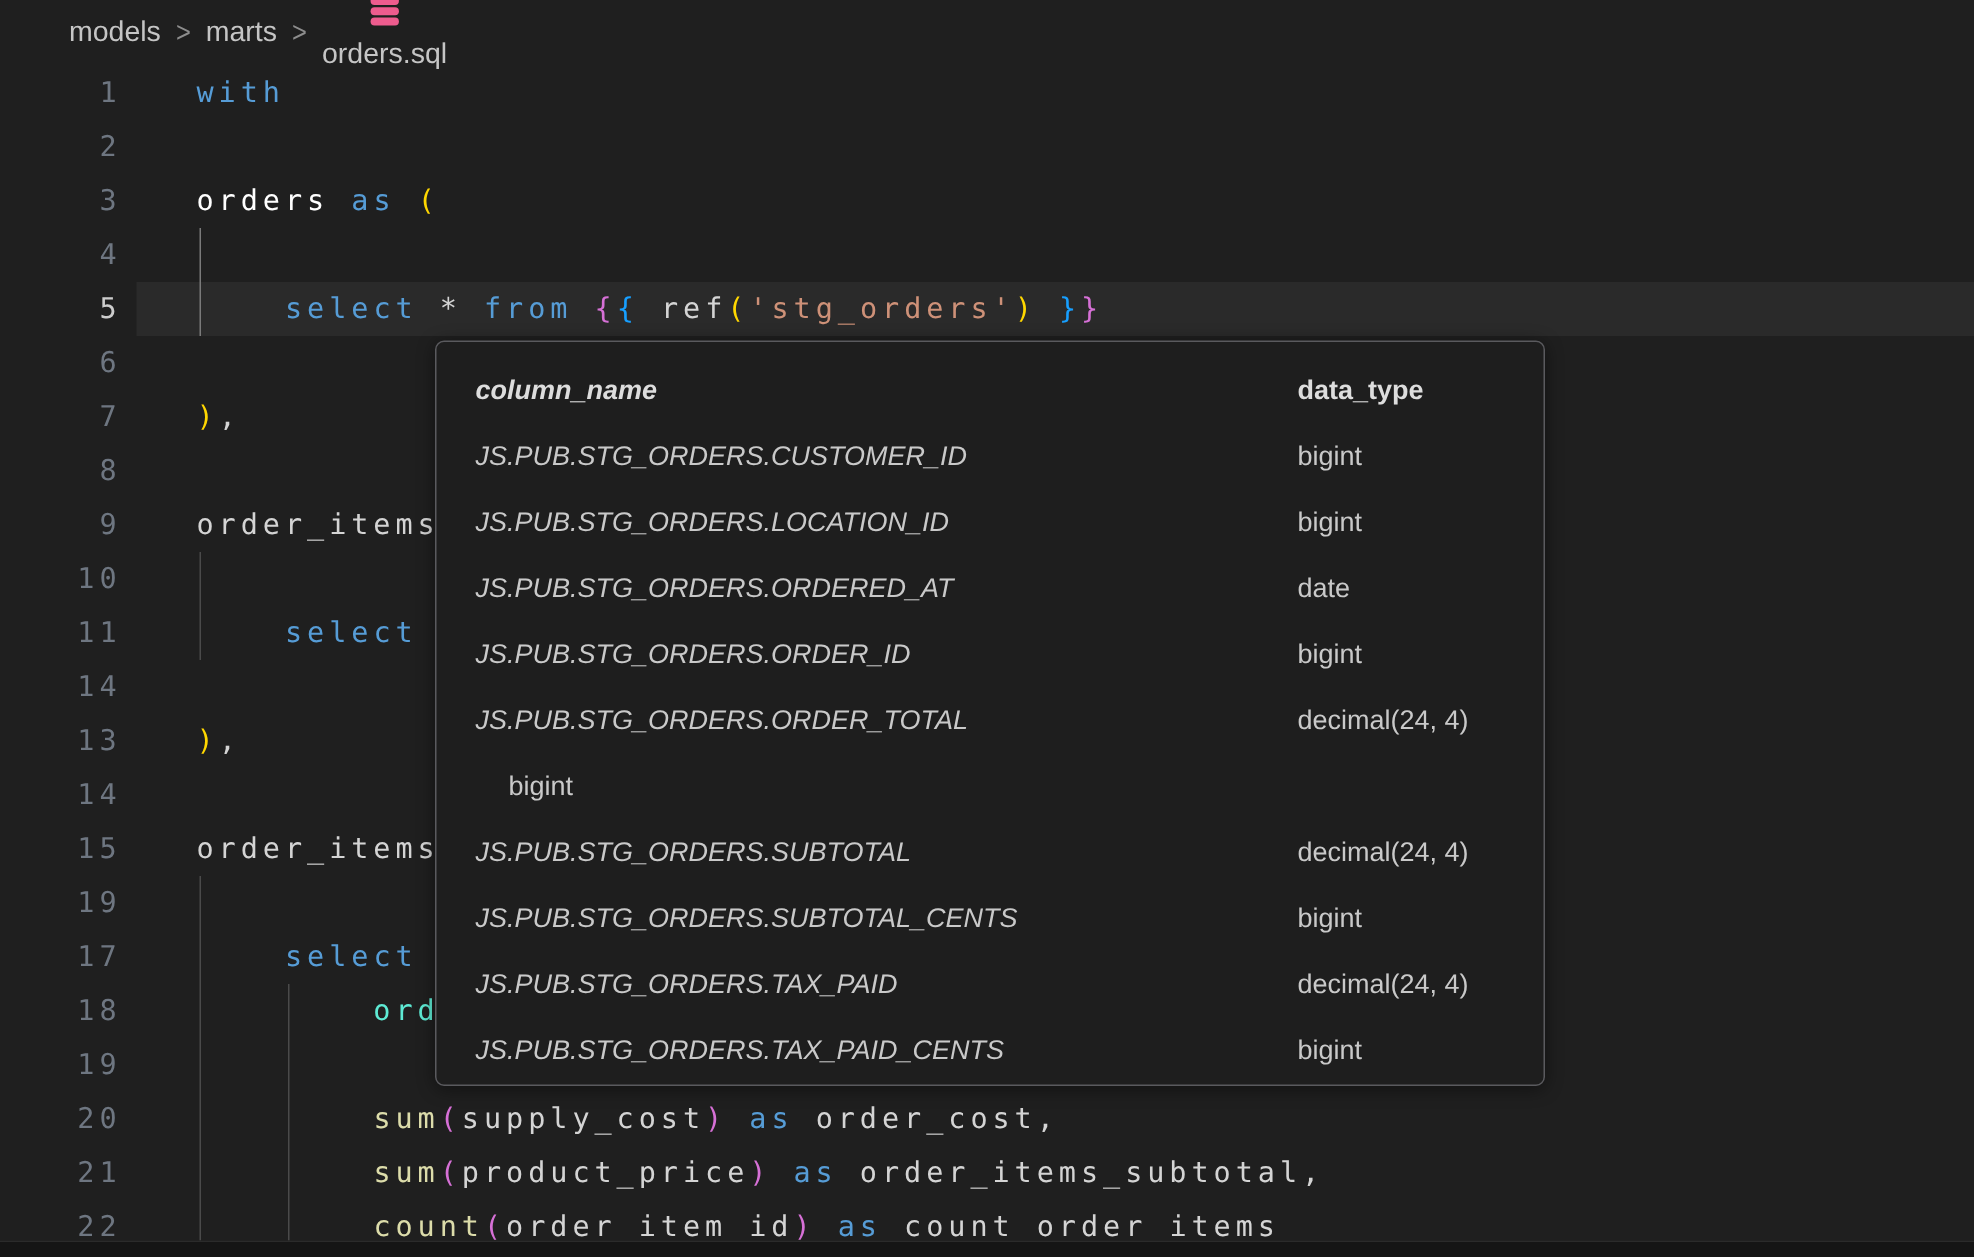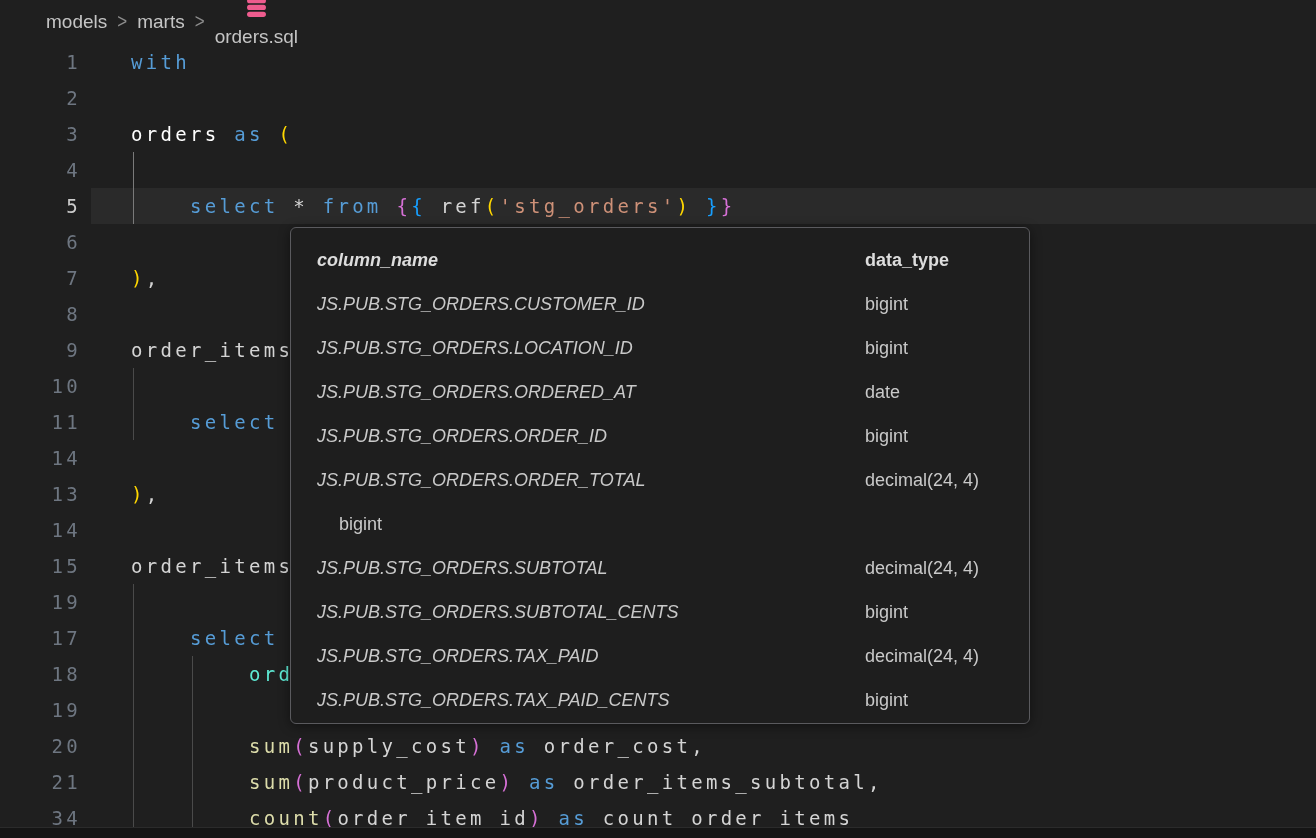--- a/index.html
+++ b/index.html
@@ -186,21 +186,21 @@
           <span class="guide" style="left: 192px; background: rgb(74, 74, 74);"></span>
           <span class="code"><span style="color: rgb(212, 212, 212);">        </span><span style="color: rgb(220, 220, 170);">sum</span><span style="color: rgb(214, 112, 214);">(</span><span style="color: rgb(212, 212, 212);">supply_cost</span><span style="color: rgb(214, 112, 214);">)</span><span style="color: rgb(212, 212, 212);"> </span><span style="color: rgb(86, 156, 214);">as</span><span style="color: rgb(212, 212, 212);"> </span><span style="color: rgb(212, 212, 212);">order_cost</span><span style="color: rgb(212, 212, 212);">,</span></span>
         </div>
         <div class="line">
           <span class="num">21</span>
           <span class="guide" style="left: 133px; background: rgb(74, 74, 74);"></span>
           <span class="guide" style="left: 192px; background: rgb(74, 74, 74);"></span>
           <span class="code"><span style="color: rgb(212, 212, 212);">        </span><span style="color: rgb(220, 220, 170);">sum</span><span style="color: rgb(214, 112, 214);">(</span><span style="color: rgb(212, 212, 212);">product_price</span><span style="color: rgb(214, 112, 214);">)</span><span style="color: rgb(212, 212, 212);"> </span><span style="color: rgb(86, 156, 214);">as</span><span style="color: rgb(212, 212, 212);"> </span><span style="color: rgb(212, 212, 212);">order_items_subtotal</span><span style="color: rgb(212, 212, 212);">,</span></span>
         </div>
         <div class="line">
-          <span class="num">34</span>
+          <span class="num">22</span>
           <span class="guide" style="left: 133px; background: rgb(74, 74, 74);"></span>
           <span class="guide" style="left: 192px; background: rgb(74, 74, 74);"></span>
           <span class="code"><span style="color: rgb(212, 212, 212);">        </span><span style="color: rgb(220, 220, 170);">count</span><span style="color: rgb(214, 112, 214);">(</span><span style="color: rgb(212, 212, 212);">order_item_id</span><span style="color: rgb(214, 112, 214);">)</span><span style="color: rgb(212, 212, 212);"> </span><span style="color: rgb(86, 156, 214);">as</span><span style="color: rgb(212, 212, 212);"> </span><span style="color: rgb(212, 212, 212);">count_order_items</span></span>
         </div>
       </div>
   </div>
 
   <div class="popup">
     <div class="p-row p-head">
       <span class="c1">column_name</span>

